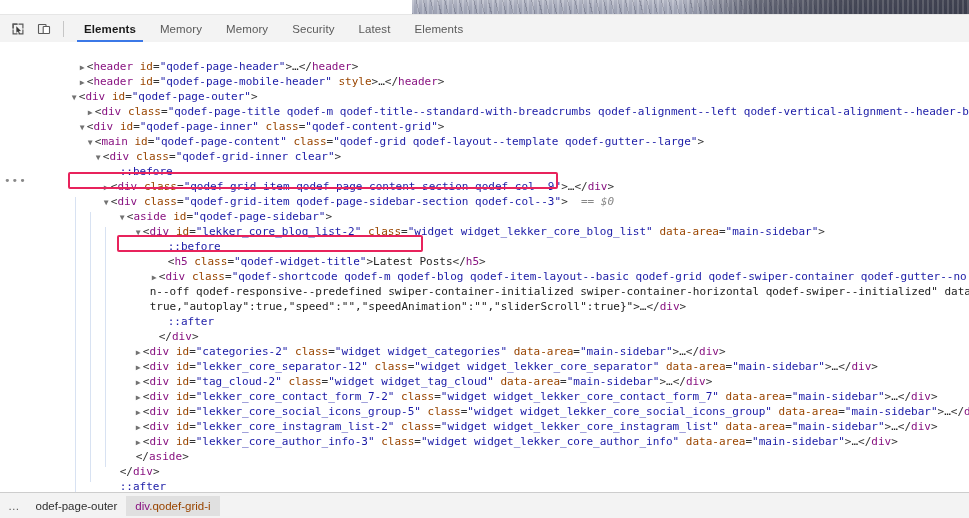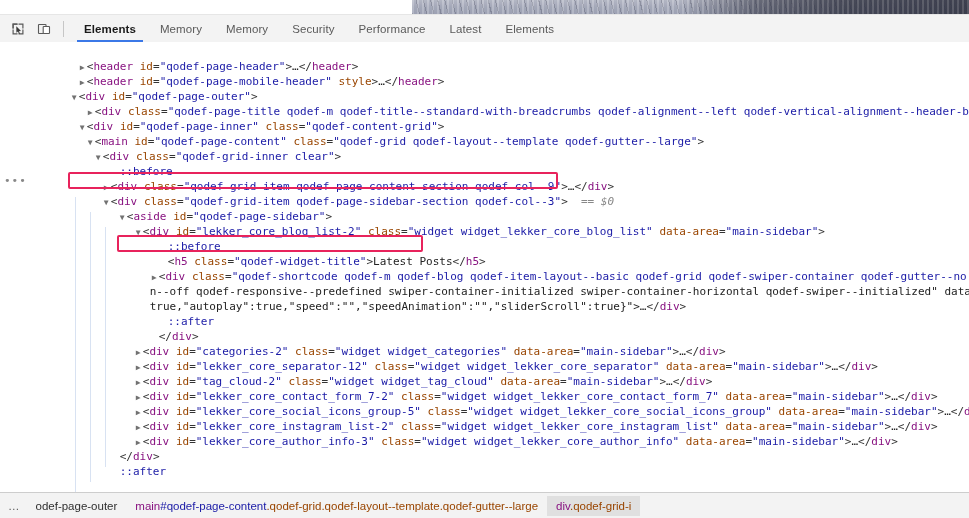--- a/index.html
+++ b/index.html
@@ -135,23 +135,20 @@
       <div class="tab">
           <span>Memory</span>
         </div>
       <div class="tab">
           <span>Memory</span>
         </div>
       <div class="tab">
           <span>Security</span>
         </div>
       <div class="tab">
-          <span>Performance</span>
-        </div>
-      <div class="tab">
           <span>Latest</span>
         </div>
       <div class="tab">
           <span>Elements</span>
         </div>
     </div>
   </div>
 
   <div class="dom-tree">
 
@@ -232,34 +229,36 @@
     </div>
     <div class="node" style="padding-left:94px;">
       <span class="tw closed"></span><span class="nodetext"><span style="color:#333">&lt;</span><span style="color:#881280">div</span> <span style="color:#994500">id</span><span style="color:#333">=</span><span style="color:#1a1aa6">"lekker_core_social_icons_group-5"</span> <span style="color:#994500">class</span><span style="color:#333">=</span><span style="color:#1a1aa6">"widget widget_lekker_core_social_icons_group"</span> <span style="color:#994500">data-area</span><span style="color:#333">=</span><span style="color:#1a1aa6">"main-sidebar"</span><span style="color:#333">&gt;</span><span style="color:#222">…</span><span style="color:#333">&lt;/</span><span style="color:#881280">div</span></span>
     </div>
     <div class="node" style="padding-left:94px;">
       <span class="tw closed"></span><span class="nodetext"><span style="color:#333">&lt;</span><span style="color:#881280">div</span> <span style="color:#994500">id</span><span style="color:#333">=</span><span style="color:#1a1aa6">"lekker_core_instagram_list-2"</span> <span style="color:#994500">class</span><span style="color:#333">=</span><span style="color:#1a1aa6">"widget widget_lekker_core_instagram_list"</span> <span style="color:#994500">data-area</span><span style="color:#333">=</span><span style="color:#1a1aa6">"main-sidebar"</span><span style="color:#333">&gt;</span><span style="color:#222">…</span><span style="color:#333">&lt;/</span><span style="color:#881280">div</span><span style="color:#333">&gt;</span></span>
     </div>
     <div class="node" style="padding-left:94px;">
       <span class="tw closed"></span><span class="nodetext"><span style="color:#333">&lt;</span><span style="color:#881280">div</span> <span style="color:#994500">id</span><span style="color:#333">=</span><span style="color:#1a1aa6">"lekker_core_author_info-3"</span> <span style="color:#994500">class</span><span style="color:#333">=</span><span style="color:#1a1aa6">"widget widget_lekker_core_author_info"</span> <span style="color:#994500">data-area</span><span style="color:#333">=</span><span style="color:#1a1aa6">"main-sidebar"</span><span style="color:#333">&gt;</span><span style="color:#222">…</span><span style="color:#333">&lt;/</span><span style="color:#881280">div</span><span style="color:#333">&gt;</span></span>
     </div>
+    <div class="node" style="padding-left:87px;">
+      <span class="tw none"></span><span class="nodetext"><span style="color:#333">&lt;/</span><span style="color:#881280">aside</span><span style="color:#333">&gt;</span></span>
+    </div>
     <div class="node" style="padding-left:71px;">
       <span class="tw none"></span><span class="nodetext"><span style="color:#333">&lt;/</span><span style="color:#881280">div</span><span style="color:#333">&gt;</span></span>
     </div>
     <div class="node" style="padding-left:71px;">
       <span class="tw none"></span><span class="pseudo">::after</span>
     </div>
     <div class="node" style="padding-left:62px;">
       <span class="tw none"></span>
     </div>
 
     <div class="red-box" style="left:68px; top:130px; width:490px; height:17px;"></div>
     <div class="red-box" style="left:117px; top:193px; width:306px; height:17px;"></div>
   </div>
 
   <div class="crumbs">
     <span class="crumb-dots">…</span>
     <span class="crumb">odef-page-outer</span>
-    <span class="crumb"><span class="c-tag">main</span><span class="c-id">#qodef-page-content</span><span class="c-cls">.qodef-grid.qodef-layout--template.qodef-gutter--large</span></span>
     <span class="crumb highlight"><span class="c-tag">div</span><span class="c-cls">.qodef-grid-i</span></span>
   </div>
 
 </div>
 
 </body></html>

